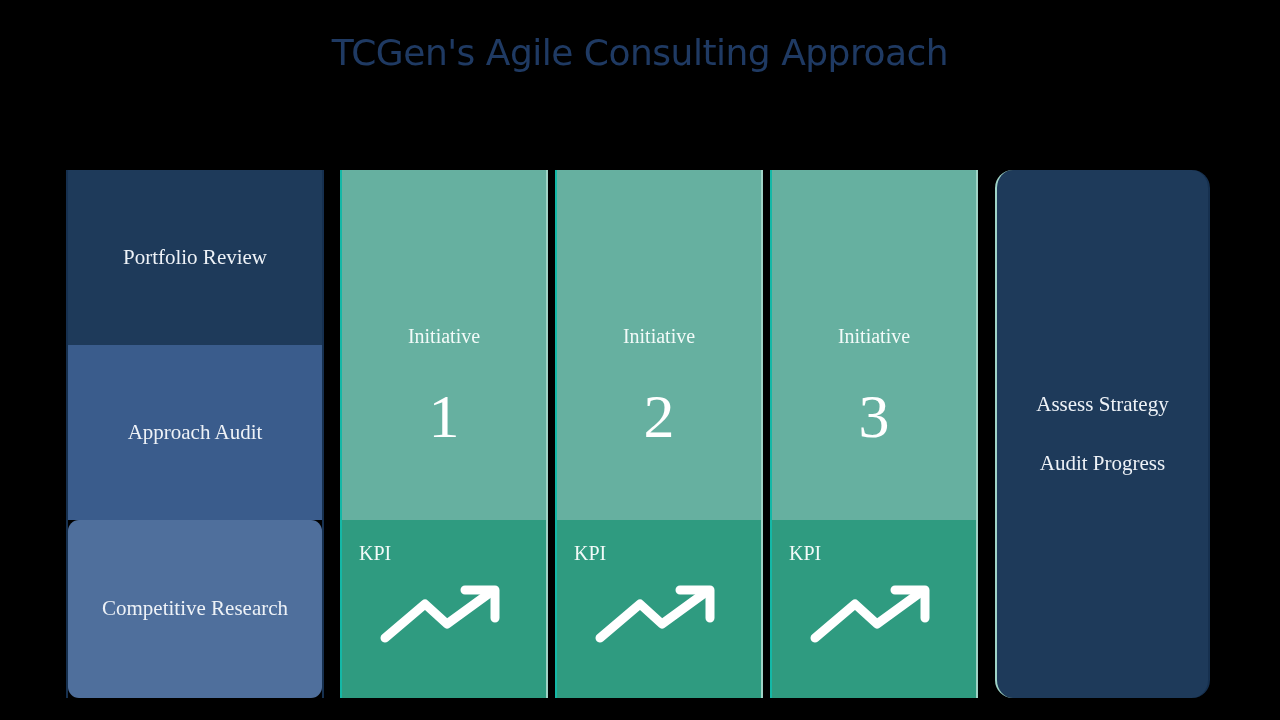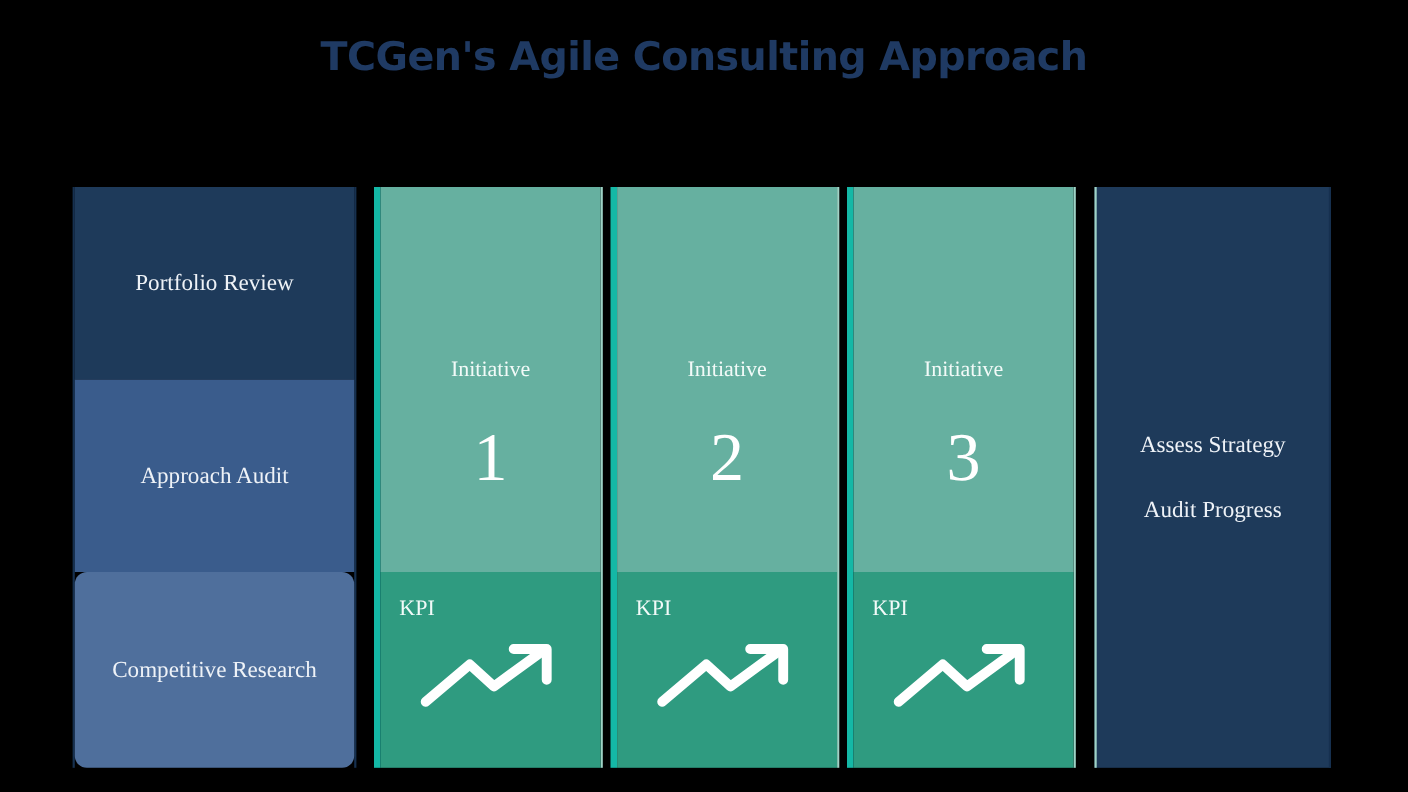--- a/index.html
+++ b/index.html
@@ -16,21 +16,21 @@
   }
 
   
   #slide-title {
     position: absolute;
     top: 32px;
     left: 0;
     width: 1280px;
     text-align: center;
     font-family: "DejaVu Sans", "Liberation Sans", sans-serif;
-    font-weight: bold;
+    font-weight: normal;
     font-size: 36px;
     letter-spacing: -0.5px;
     color: #1f3a63;
     white-space: nowrap;
   }
 
   
   #diagram {
     position: absolute;
     left: 0;
@@ -68,21 +68,21 @@
   #phase-cell-1 { height: 175px; background: #3a5c8c; }
   #phase-cell-2 { height: 178px; background: #4f6f9c; border-radius: 11px; }
 
   
   .initiative-column {
     position: absolute;
     top: 0;
     width: 208px;
     height: 528px;
     box-sizing: border-box;
-    border-left: 6px solid #14b8a6;
+    border-left: 2px solid #14b8a6;
     border-right: 2px solid #9fd3c6;
     display: flex;
     flex-direction: column;
   }
   #initiative-column-0 { left: 340px; }
   #initiative-column-1 { left: 555px; }
   #initiative-column-2 { left: 770px; }
 
   .initiative-top {
     height: 350px;
@@ -141,20 +141,21 @@
     height: 528px;
     background: #1e3a5a;
     box-sizing: border-box;
     border-left: 2px solid #9fd3c6;
     border-right: 2px solid #16304f;
     display: flex;
     flex-direction: column;
     align-items: center;
     justify-content: center;
     gap: 34px;
+    border-radius: 18px;
   }
   .outcome-item {
     color: #eef2f7;
     font-size: 21px;
     text-align: center;
     white-space: nowrap;
   }
 </style>
 </head>
 <body>

